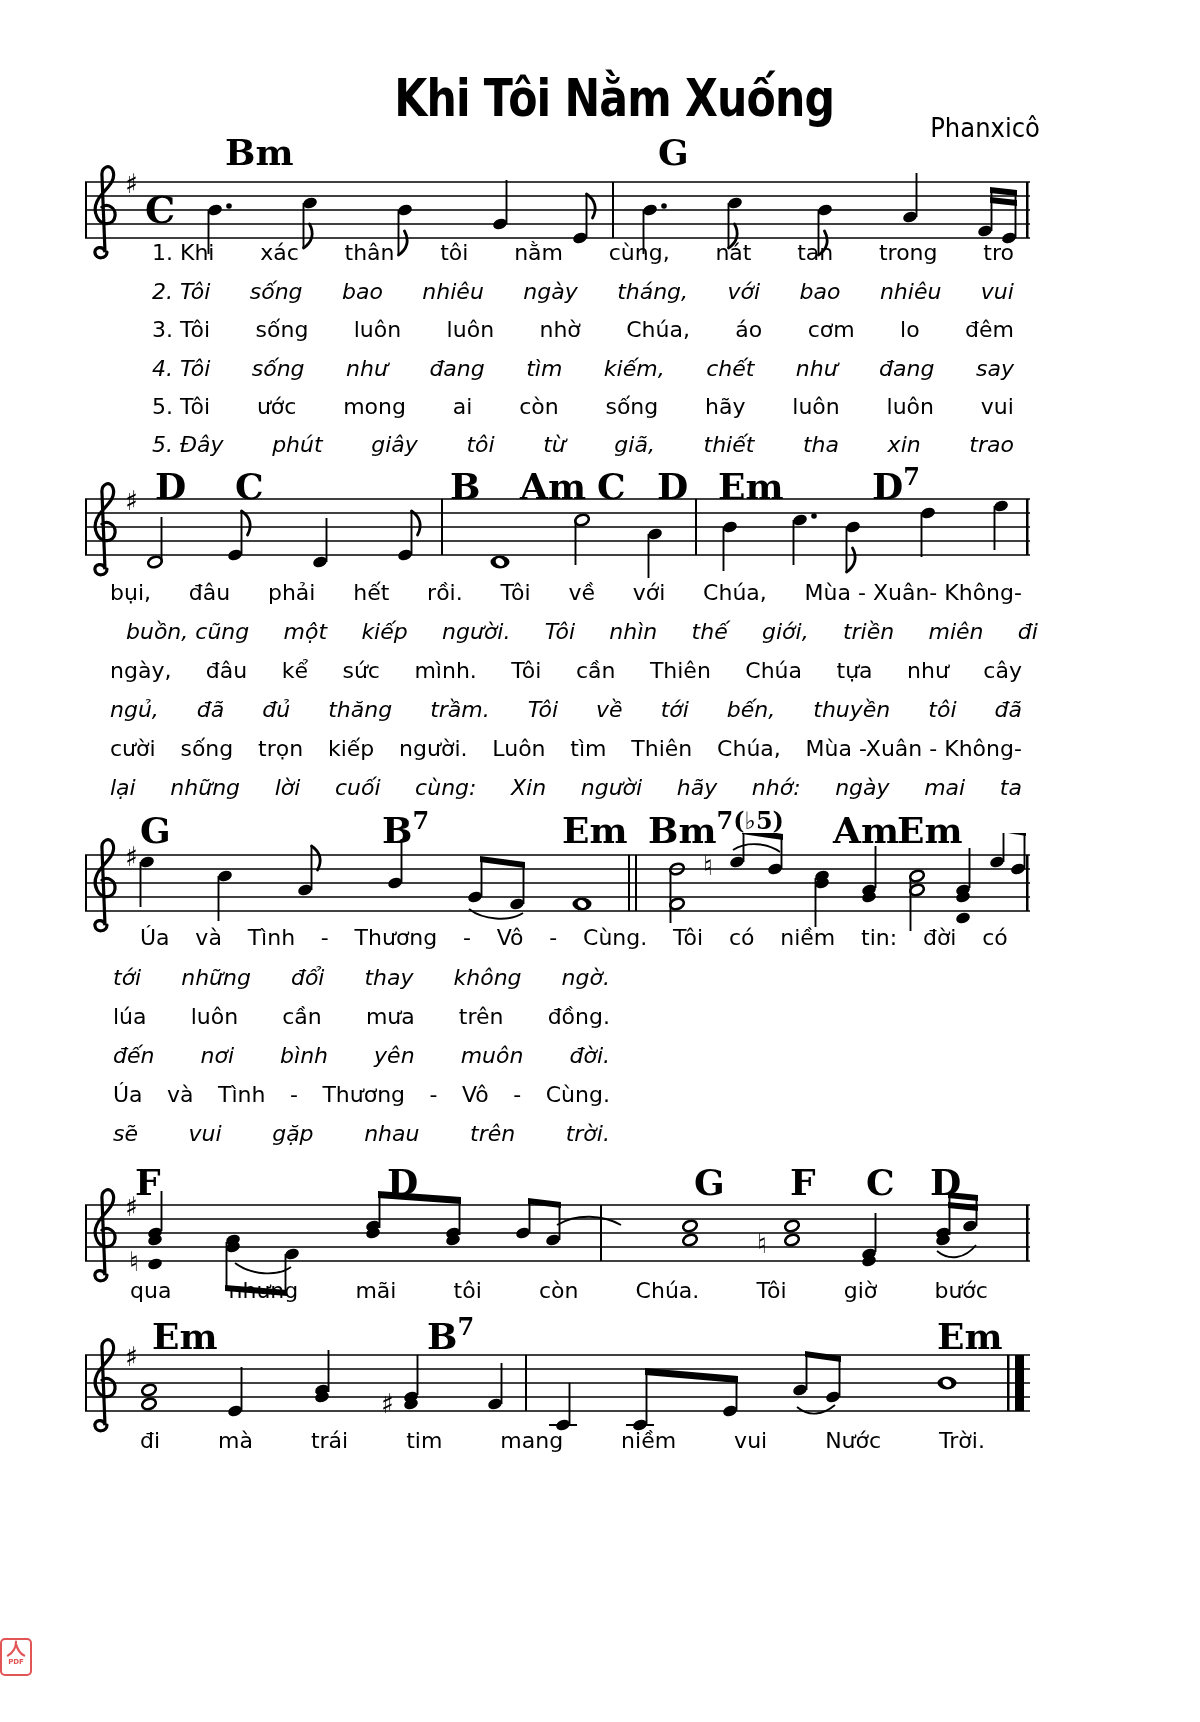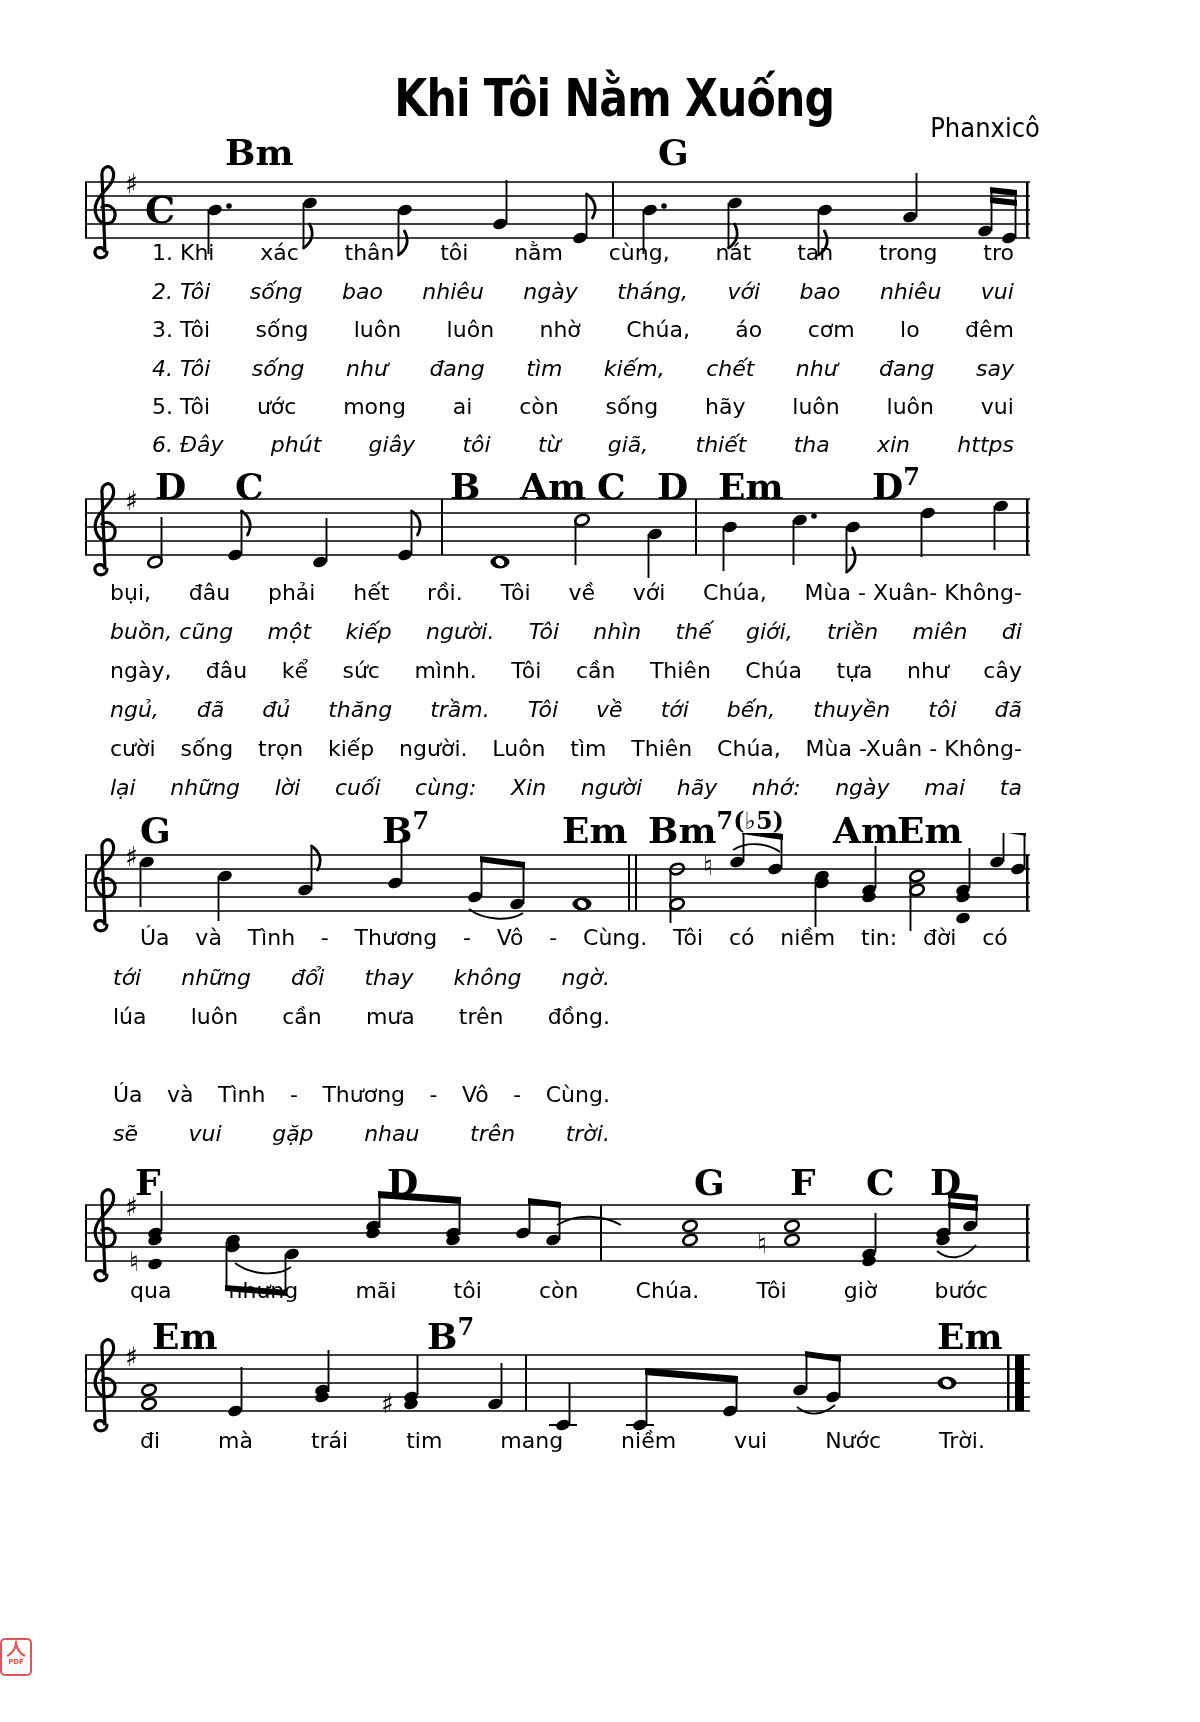--- a/index.html
+++ b/index.html
@@ -164,30 +164,30 @@
       <span class="w">mong</span>
       <span class="w">ai</span>
       <span class="w">còn</span>
       <span class="w">sống</span>
       <span class="w">hãy</span>
       <span class="w">luôn</span>
       <span class="w">luôn</span>
       <span class="w">vui</span>
     </div>
   <div class="lyr it" style="top:432px;left:152px;width:862px">
-      <span class="w">6. Đây</span>
+      <span class="w">5. Đây</span>
       <span class="w">phút</span>
       <span class="w">giây</span>
       <span class="w">tôi</span>
       <span class="w">từ</span>
       <span class="w">giã,</span>
       <span class="w">thiết</span>
       <span class="w">tha</span>
       <span class="w">xin</span>
-      <span class="w">https</span>
+      <span class="w">trao</span>
     </div>
 
   <div class="chordrow" style="top:462px">
     <span class="chord" style="left:155px"><span>D</span><sup></sup></span>
     <span class="chord" style="left:235px"><span>C</span><sup></sup></span>
     <span class="chord" style="left:450px"><span>B</span><sup></sup></span>
     <span class="chord" style="left:520px"><span>Am</span><sup></sup></span>
     <span class="chord" style="left:597px"><span>C</span><sup></sup></span>
     <span class="chord" style="left:657px"><span>D</span><sup></sup></span>
     <span class="chord" style="left:718px"><span>Em</span><sup></sup></span>
@@ -247,21 +247,21 @@
       <span class="w">đâu</span>
       <span class="w">phải</span>
       <span class="w">hết</span>
       <span class="w">rồi.</span>
       <span class="w">Tôi</span>
       <span class="w">về</span>
       <span class="w">với</span>
       <span class="w">Chúa,</span>
       <span class="w">Mùa - Xuân- Không-</span>
     </div>
-  <div class="lyr it" style="top:619px;left:110px;width:912px">
+  <div class="lyr it" style="top:619px;left:126px;width:912px">
       <span class="w">buồn, cũng</span>
       <span class="w">một</span>
       <span class="w">kiếp</span>
       <span class="w">người.</span>
       <span class="w">Tôi</span>
       <span class="w">nhìn</span>
       <span class="w">thế</span>
       <span class="w">giới,</span>
       <span class="w">triền</span>
       <span class="w">miên</span>
@@ -423,20 +423,28 @@
       <span class="w">ngờ.</span>
     </div>
   <div class="lyr" style="top:1004px;left:113px;width:497px">
       <span class="w">lúa</span>
       <span class="w">luôn</span>
       <span class="w">cần</span>
       <span class="w">mưa</span>
       <span class="w">trên</span>
       <span class="w">đồng.</span>
     </div>
+  <div class="lyr it" style="top:1043px;left:113px;width:497px">
+      <span class="w">đến</span>
+      <span class="w">nơi</span>
+      <span class="w">bình</span>
+      <span class="w">yên</span>
+      <span class="w">muôn</span>
+      <span class="w">đời.</span>
+    </div>
   <div class="lyr" style="top:1082px;left:113px;width:497px">
       <span class="w">Úa</span>
       <span class="w">và</span>
       <span class="w">Tình</span>
       <span class="w">-</span>
       <span class="w">Thương</span>
       <span class="w">-</span>
       <span class="w">Vô</span>
       <span class="w">-</span>
       <span class="w">Cùng.</span>

